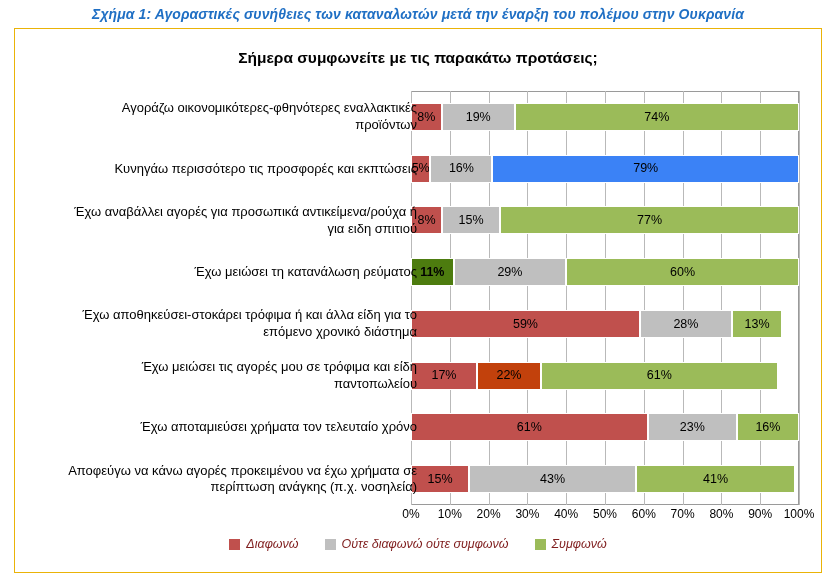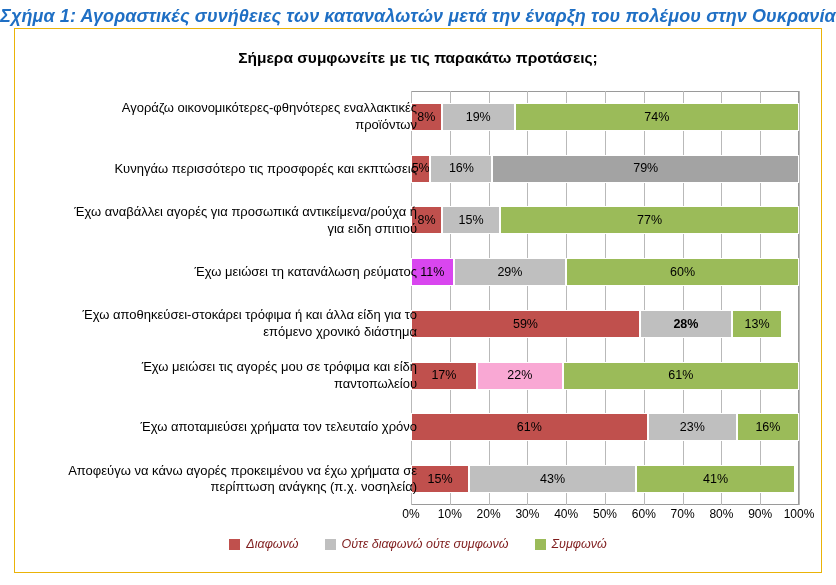--- a/index.html
+++ b/index.html
@@ -18,21 +18,21 @@
     width: 836px;
     height: 585px;
     box-sizing: border-box;
   }
   #fig-title {
     position: absolute;
     left: 0;
     top: 6px;
     width: 836px;
     text-align: center;
-    font-size: 18px;
+    font-size: 14px;
     font-weight: bold;
     font-style: italic;
     color: #1f6fc4;
     letter-spacing: 0.1px;
   }
   #chart-box {
     position: absolute;
     left: 14px;
     top: 28px;
     width: 808px;
@@ -190,62 +190,62 @@
               <span class="seg-label">74%</span>
             </div>
           </div>
           <div class="bar-row" style="top: 63.625px; height: 28px;">
             <div class="seg" style="width: 19.4px; background: rgb(192, 80, 77);">
               <span class="seg-label">5%</span>
             </div>
             <div class="seg" style="width: 62.08px; background: rgb(191, 191, 191);">
               <span class="seg-label">16%</span>
             </div>
-            <div class="seg" style="width: 306.52px; background: #a3a3a3;">
+            <div class="seg" style="width: 306.52px; background: #3b82f6;">
               <span class="seg-label">79%</span>
             </div>
           </div>
           <div class="bar-row" style="top: 115.375px; height: 28px;">
             <div class="seg" style="width: 31.04px; background: rgb(192, 80, 77);">
               <span class="seg-label">8%</span>
             </div>
             <div class="seg" style="width: 58.2px; background: rgb(191, 191, 191);">
               <span class="seg-label">15%</span>
             </div>
             <div class="seg" style="width: 298.76px; background: rgb(155, 187, 89);">
               <span class="seg-label">77%</span>
             </div>
           </div>
           <div class="bar-row" style="top: 167.125px; height: 28px;">
-            <div class="seg" style="width: 42.68px; background: #d946ef;">
+            <div class="seg" style="width: 42.68px; background: #4d7c0f; font-weight: bold;">
               <span class="seg-label">11%</span>
             </div>
             <div class="seg" style="width: 112.52px; background: rgb(191, 191, 191);">
               <span class="seg-label">29%</span>
             </div>
             <div class="seg" style="width: 232.8px; background: rgb(155, 187, 89);">
               <span class="seg-label">60%</span>
             </div>
           </div>
           <div class="bar-row" style="top: 218.875px; height: 28px;">
             <div class="seg" style="width: 228.92px; background: rgb(192, 80, 77);">
               <span class="seg-label">59%</span>
             </div>
-            <div class="seg" style="width: 92px; background: rgb(191, 191, 191); font-weight: bold;">
+            <div class="seg" style="width: 92px; background: rgb(191, 191, 191);">
               <span class="seg-label">28%</span>
             </div>
             <div class="seg" style="width: 50.44px; background: rgb(155, 187, 89);">
               <span class="seg-label">13%</span>
             </div>
           </div>
           <div class="bar-row" style="top: 270.625px; height: 28px;">
             <div class="seg" style="width: 65.96px; background: rgb(192, 80, 77);">
               <span class="seg-label">17%</span>
             </div>
-            <div class="seg" style="width: 86px; background: #f9a8d4;">
+            <div class="seg" style="width: 64px; background: #c2410c;">
               <span class="seg-label">22%</span>
             </div>
             <div class="seg" style="width: 236.68px; background: rgb(155, 187, 89);">
               <span class="seg-label">61%</span>
             </div>
           </div>
           <div class="bar-row" style="top: 322.375px; height: 28px;">
             <div class="seg" style="width: 236.68px; background: rgb(192, 80, 77);">
               <span class="seg-label">61%</span>
             </div>

